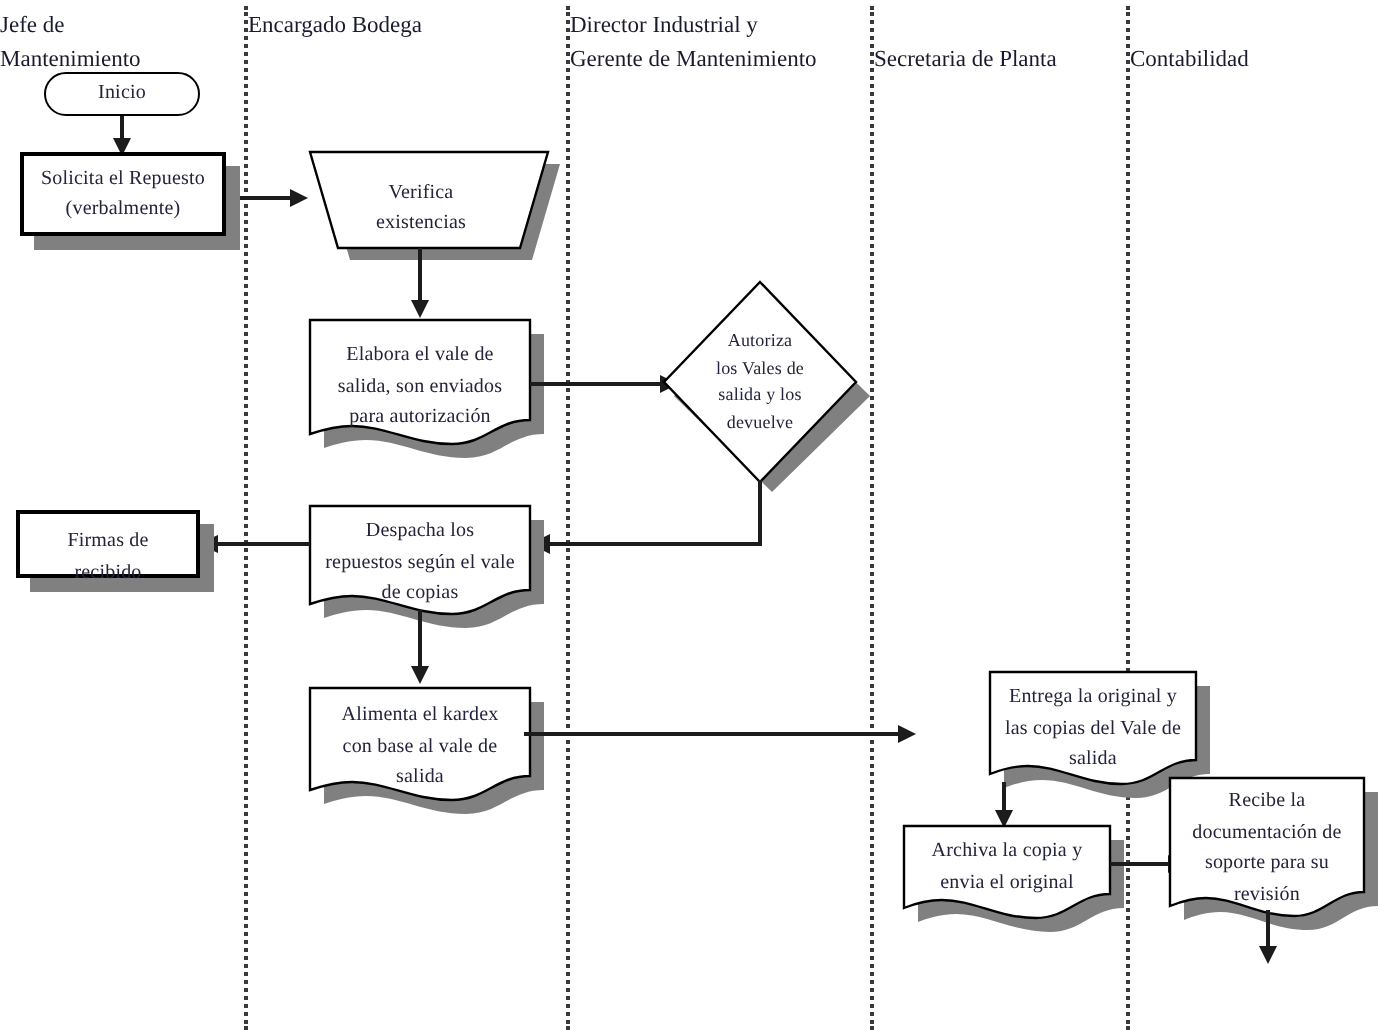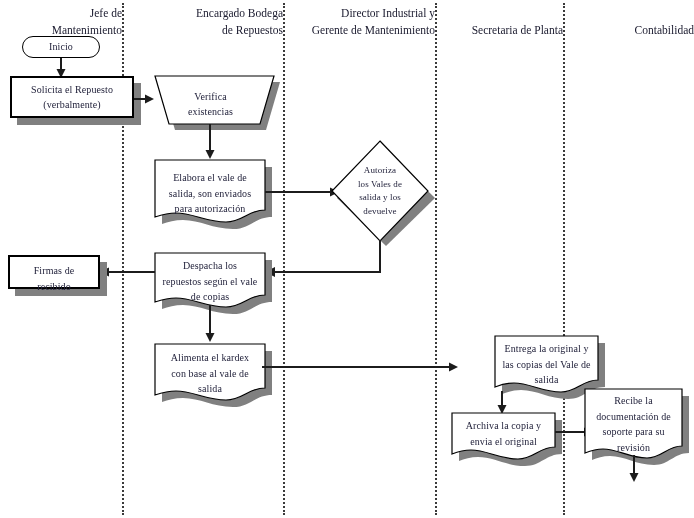--- a/index.html
+++ b/index.html
@@ -15,21 +15,21 @@
     font-family: "Liberation Serif", "DejaVu Serif", serif;
     overflow: hidden;
   }
   .swim-divider {
     position: absolute;
     width: 0;
     border-left: 2px dotted #3a3a3a;
   }
   .col-header {
     position: absolute;
-    text-align: right;
+    text-align: left;
     font-size: 11.5px;
     color: #1a1a2e;
     line-height: 1.45;
   }
   
   .node {
     position: absolute;
   }
   .node .shadow {
     position: absolute;
@@ -109,21 +109,20 @@
   <div class="swim-divider" style="left:283px; top:3px; height:512px;"></div>
   <div class="swim-divider" style="left:435px; top:3px; height:512px;"></div>
   <div class="swim-divider" style="left:563px; top:3px; height:512px;"></div>
 
   <div class="col-header" style="left:0px; top:5px; width:122px;">
     <div>Jefe  de</div>
     <div>Mantenimiento</div>
   </div>
   <div class="col-header" style="left:124px; top:5px; width:159px;">
     <div>Encargado Bodega</div>
-    <div>de Repuestos</div>
   </div>
   <div class="col-header" style="left:285px; top:5px; width:150px;">
     <div>Director Industrial  y</div>
     <div>Gerente de Mantenimiento</div>
   </div>
   <div class="col-header" style="left:437px; top:22px; width:126px;">
     <div>Secretaria de Planta</div>
   </div>
   <div class="col-header" style="left:565px; top:22px; width:129px;">
     <div>Contabilidad</div>
@@ -134,21 +133,21 @@
     <div class="body">
       <div class="label">Inicio</div>
     </div>
   </div>
 
   <svg class="conn" style="left:55px; top:58px; width:14px; height:20px;">
     <line x1="6" y1="0" x2="6" y2="13"></line>
     <polygon points="6,20 1.5,11 10.5,11"></polygon>
   </svg>
 
-  <div class="node thick" style="left:10px; top:76px; width:124px; height:42px;">
+  <div class="node thick" style="left:10px; top:76px; width:103px; height:42px;">
     <div class="shadow"></div>
     <div class="body">
       <div class="label">
         <div>Solicita el Repuesto</div>
         <div>(verbalmente)</div>
       </div>
     </div>
   </div>
 
   <svg class="conn" style="left:120px; top:92px; width:36px; height:14px;">

